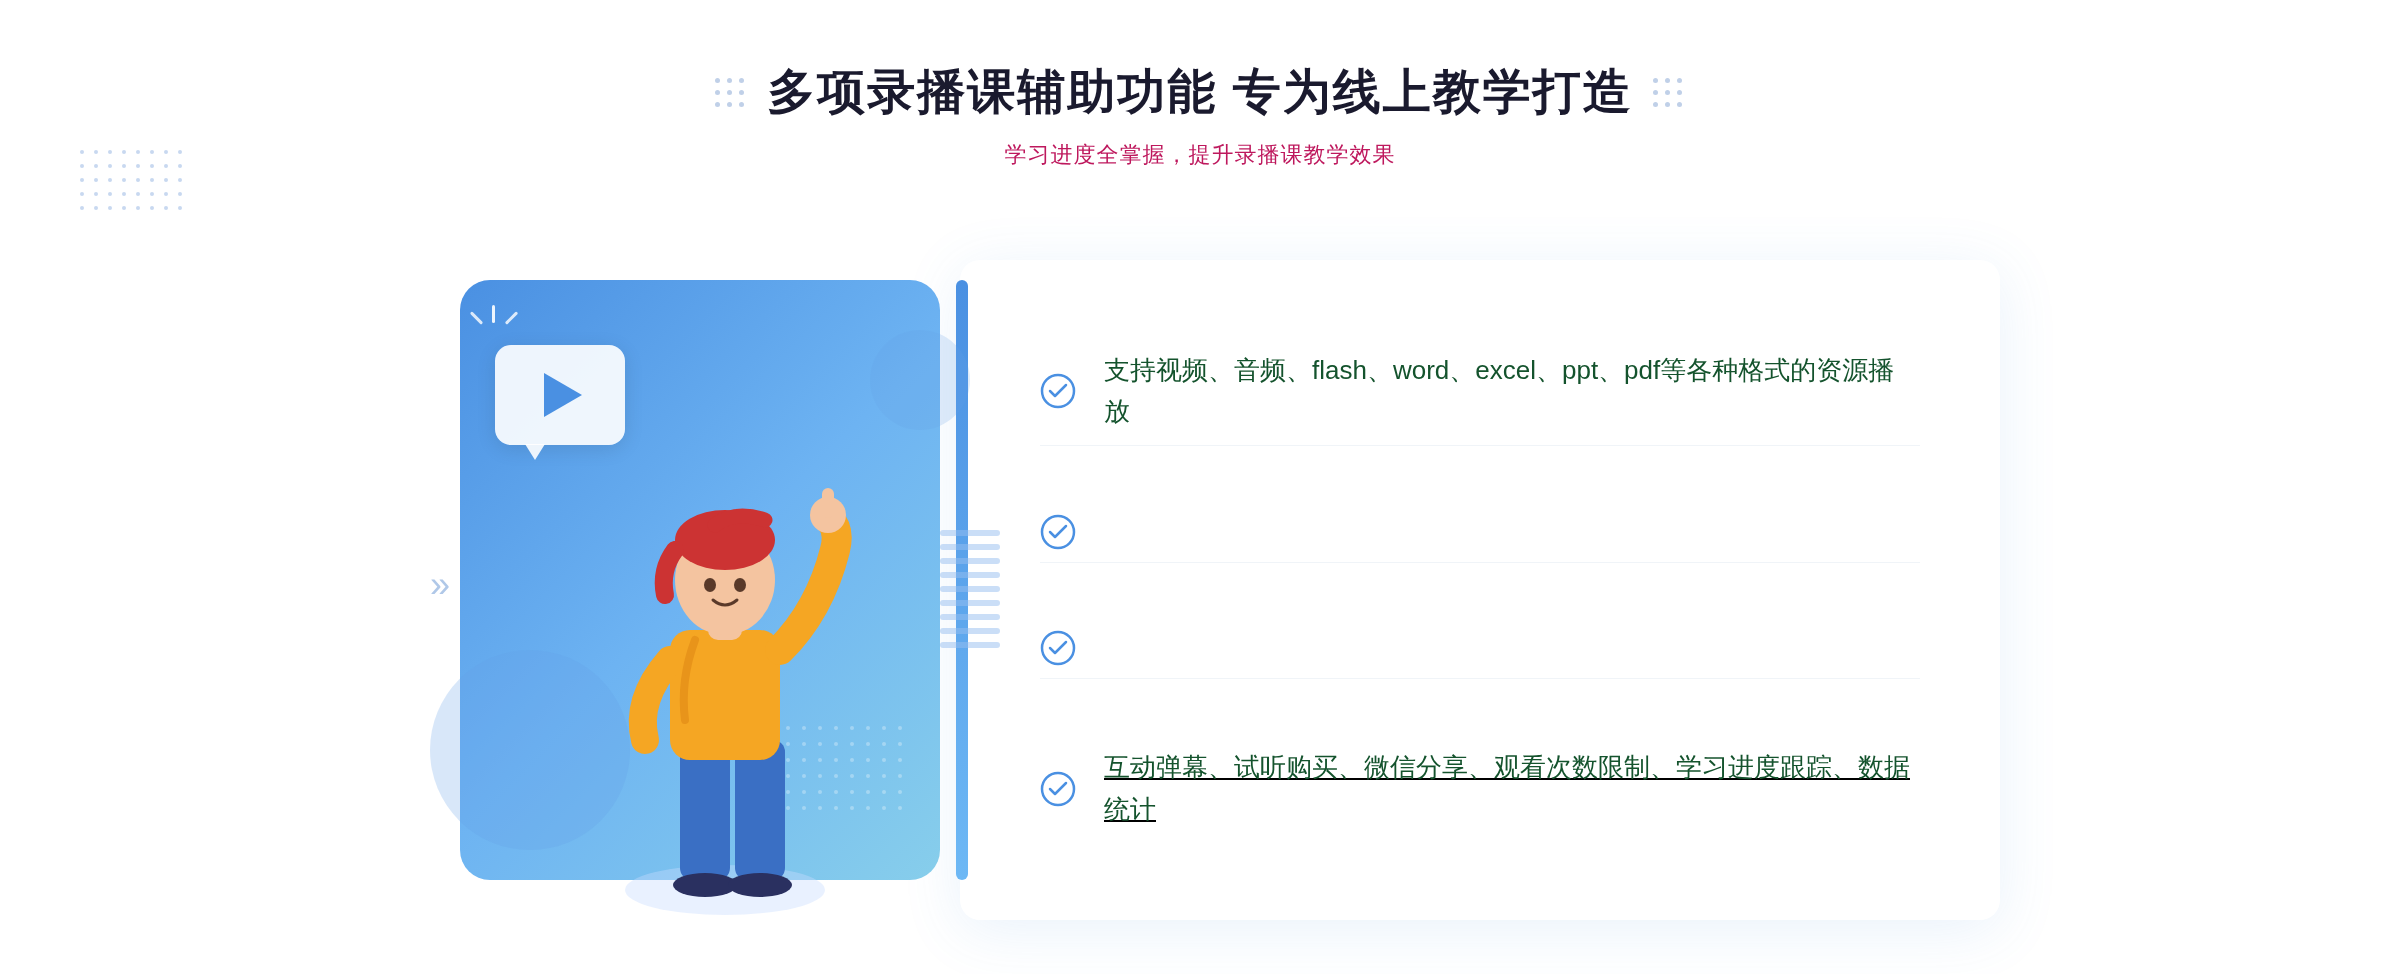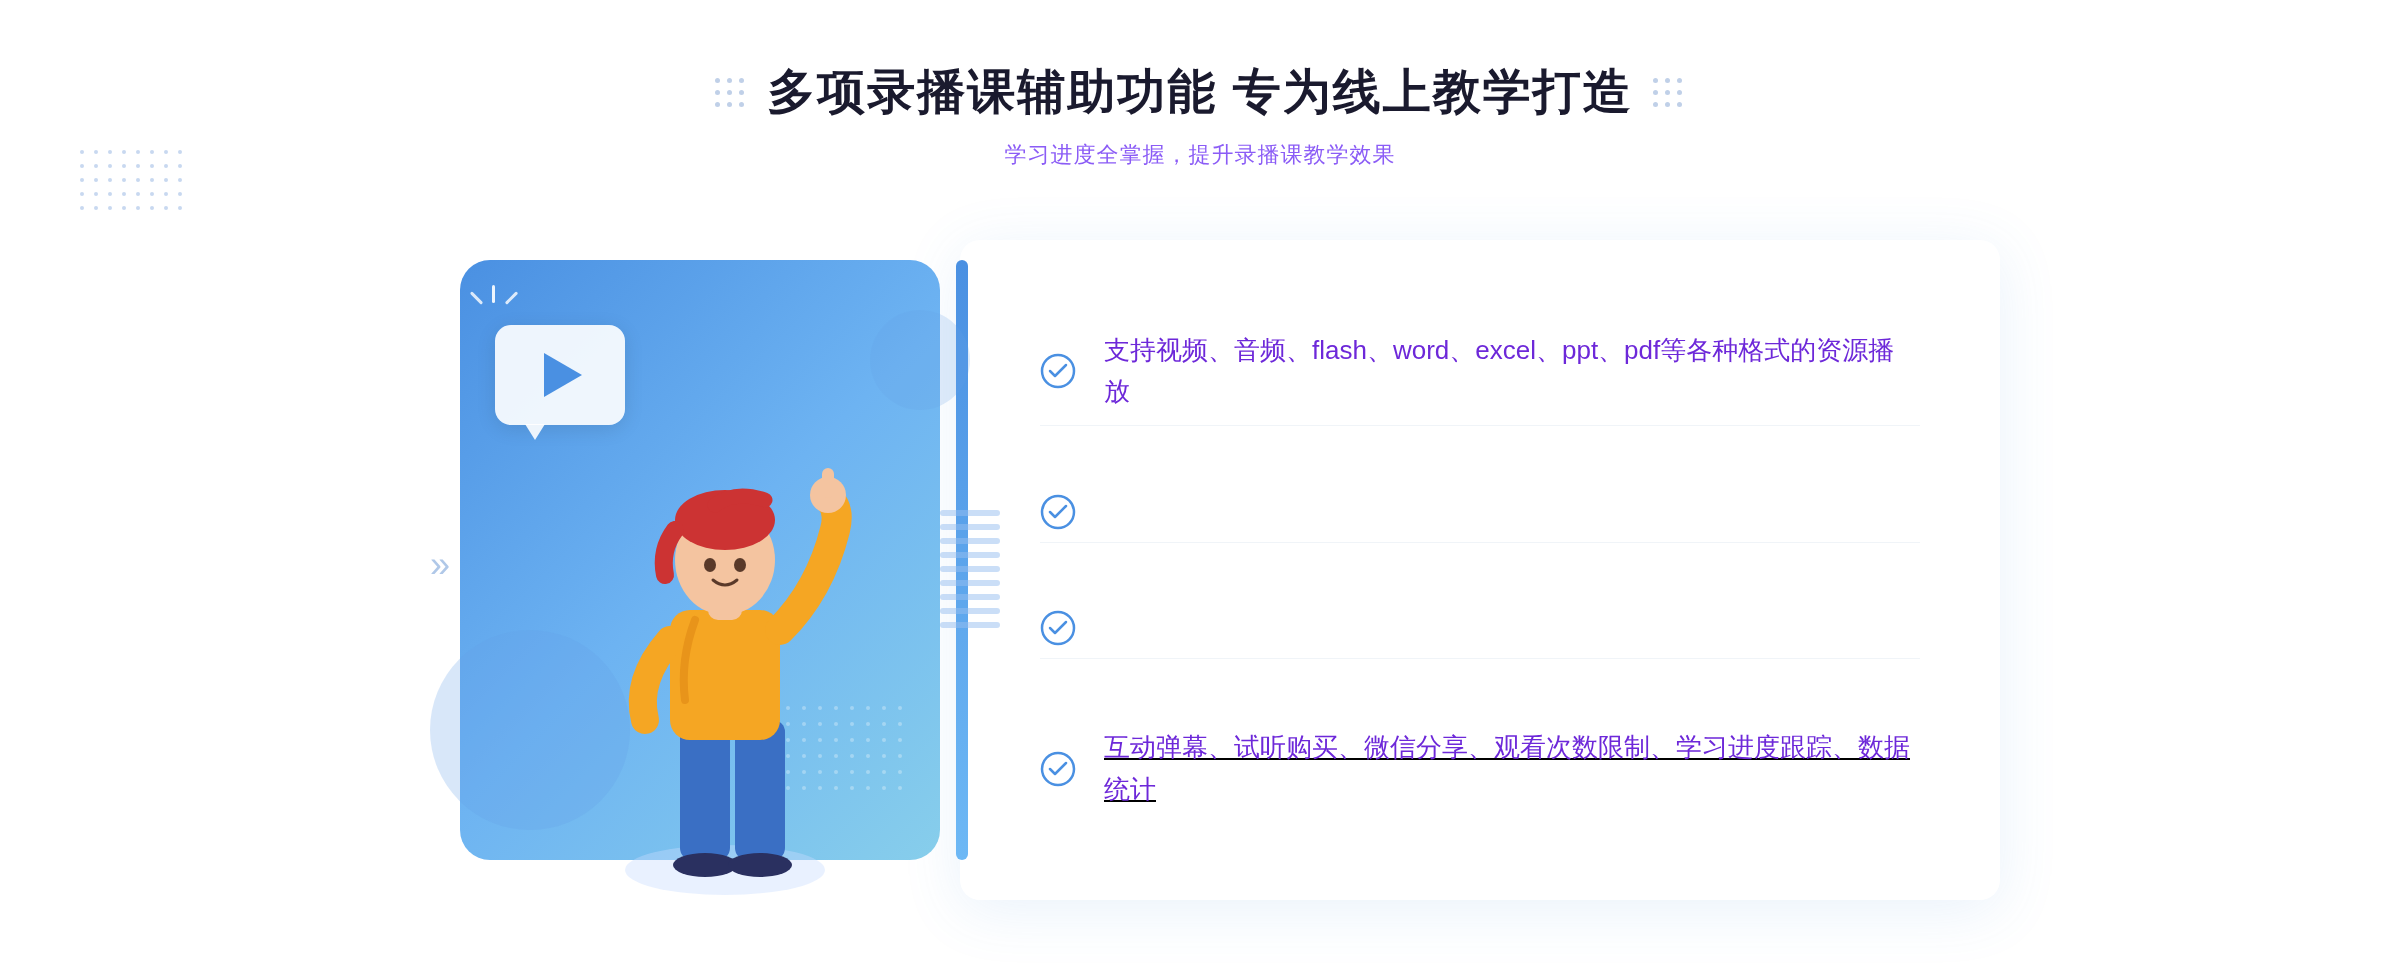--- a/index.html
+++ b/index.html
@@ -18,20 +18,21 @@
 
     .page-container {
       width: 2400px;
       height: 734px;
       background: #ffffff;
       display: flex;
       flex-direction: column;
       align-items: center;
       padding-top: 60px;
       position: relative;
+      gap: 20px;
     }
 
     .dots-grid {
       display: grid;
       grid-template-columns: repeat(8, 10px);
       grid-template-rows: repeat(10, 10px);
       gap: 4px;
     }
 
     .dot {
@@ -75,21 +76,21 @@
 
     .main-title {
       font-size: 48px;
       font-weight: 700;
       color: #1a1a2e;
       letter-spacing: 2px;
     }
 
     .sub-title {
       font-size: 22px;
-      color: #8b5cf6;
+      color: #be185d;
       letter-spacing: 1px;
     }
 
     
     .content-area {
       display: flex;
       width: 1600px;
       height: 720px;
       position: relative;
     }
@@ -263,21 +264,21 @@
       flex-shrink: 0;
     }
 
     .check-icon svg {
       width: 36px;
       height: 36px;
     }
 
     .feature-text {
       font-size: 26px;
-      color: #6d28d9;
+      color: #14532d;
       line-height: 1.6;
       font-weight: 400;
     }
 
     
     .left-arrows {
       position: absolute;
       left: 30px;
       top: 50%;
       transform: translateY(-50%);

